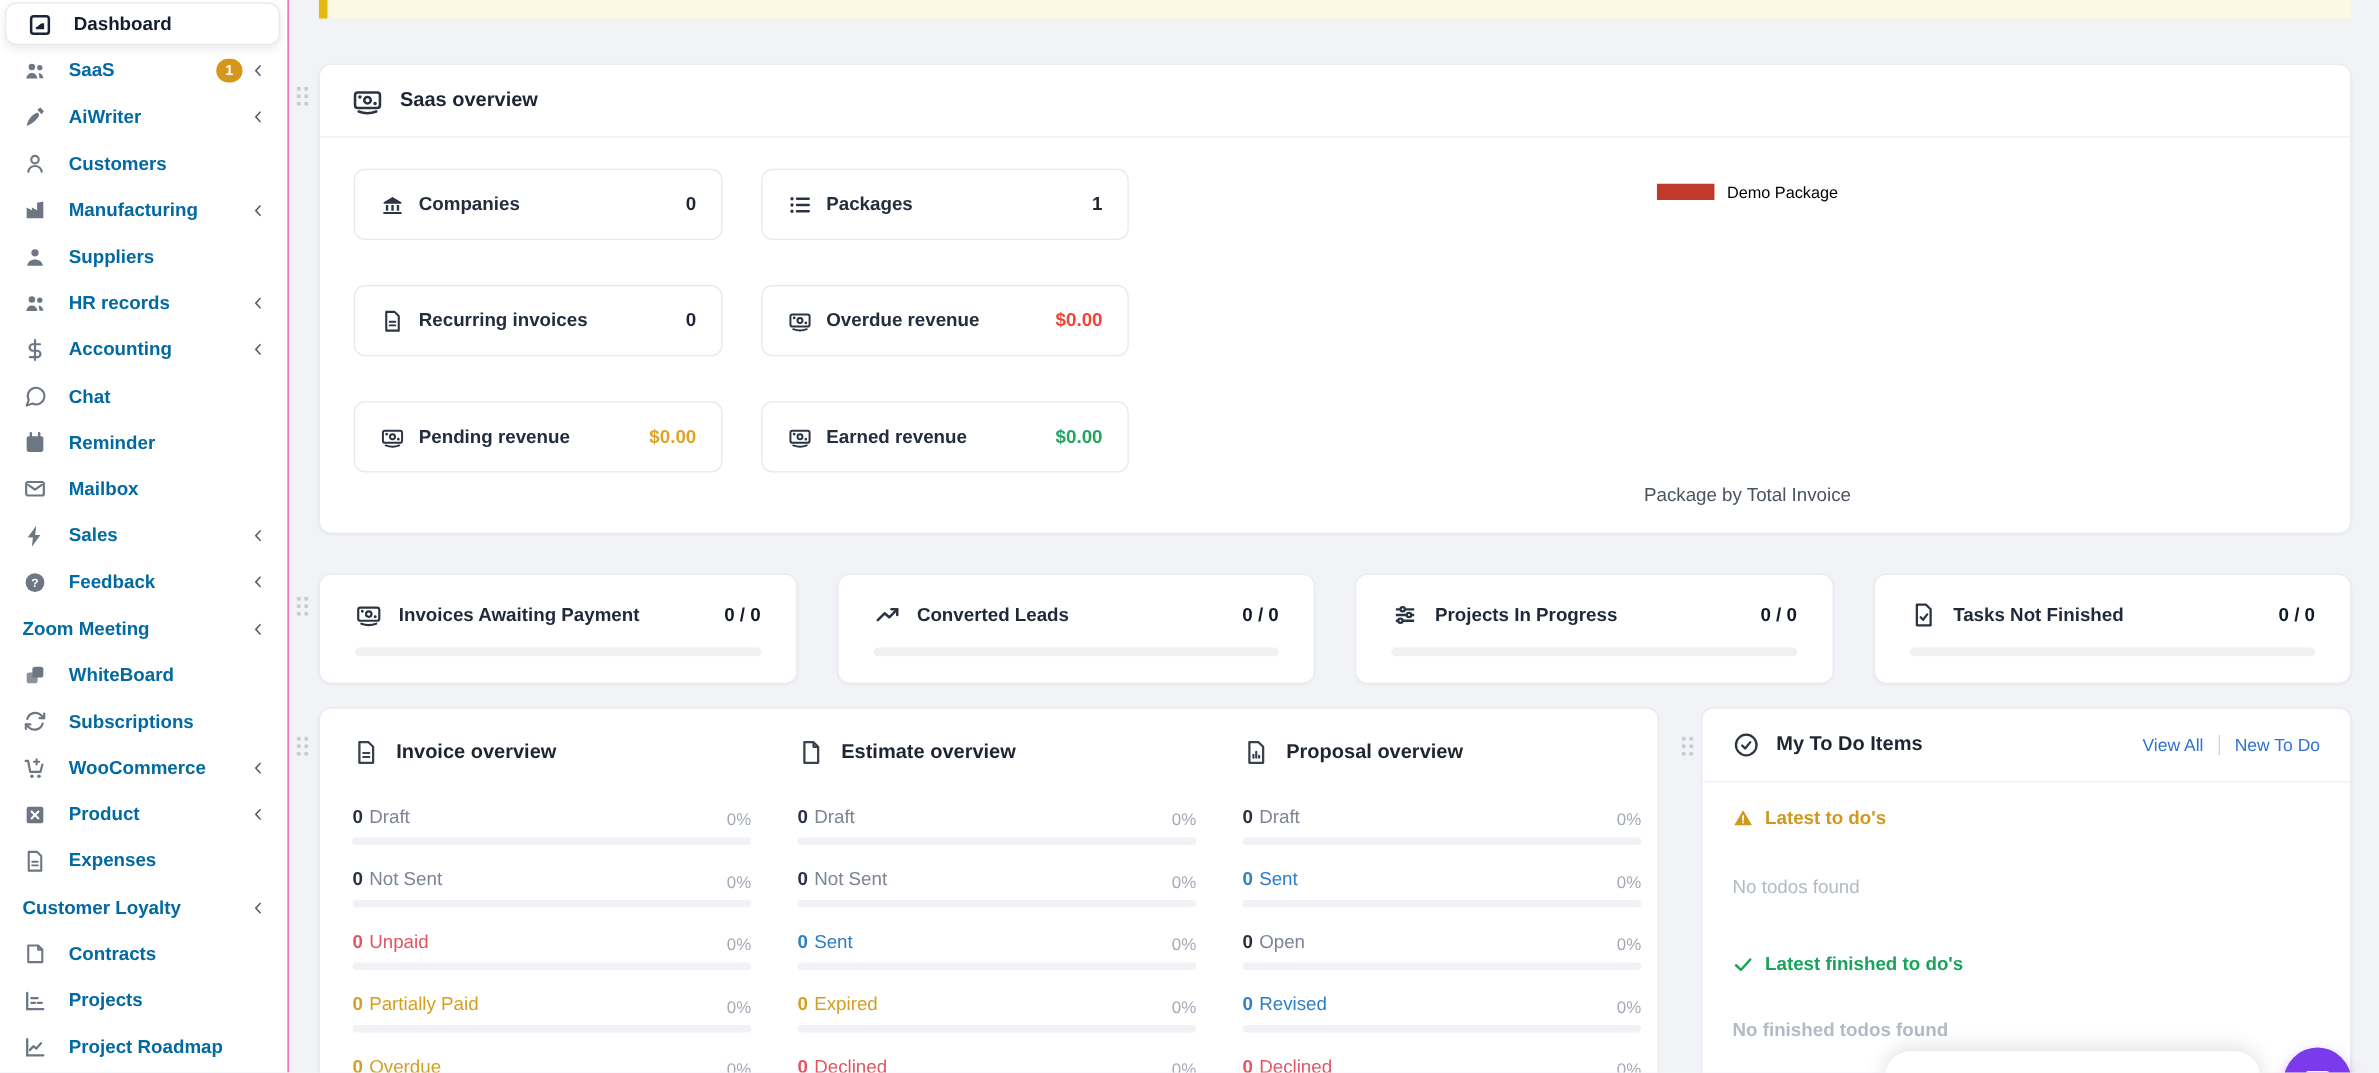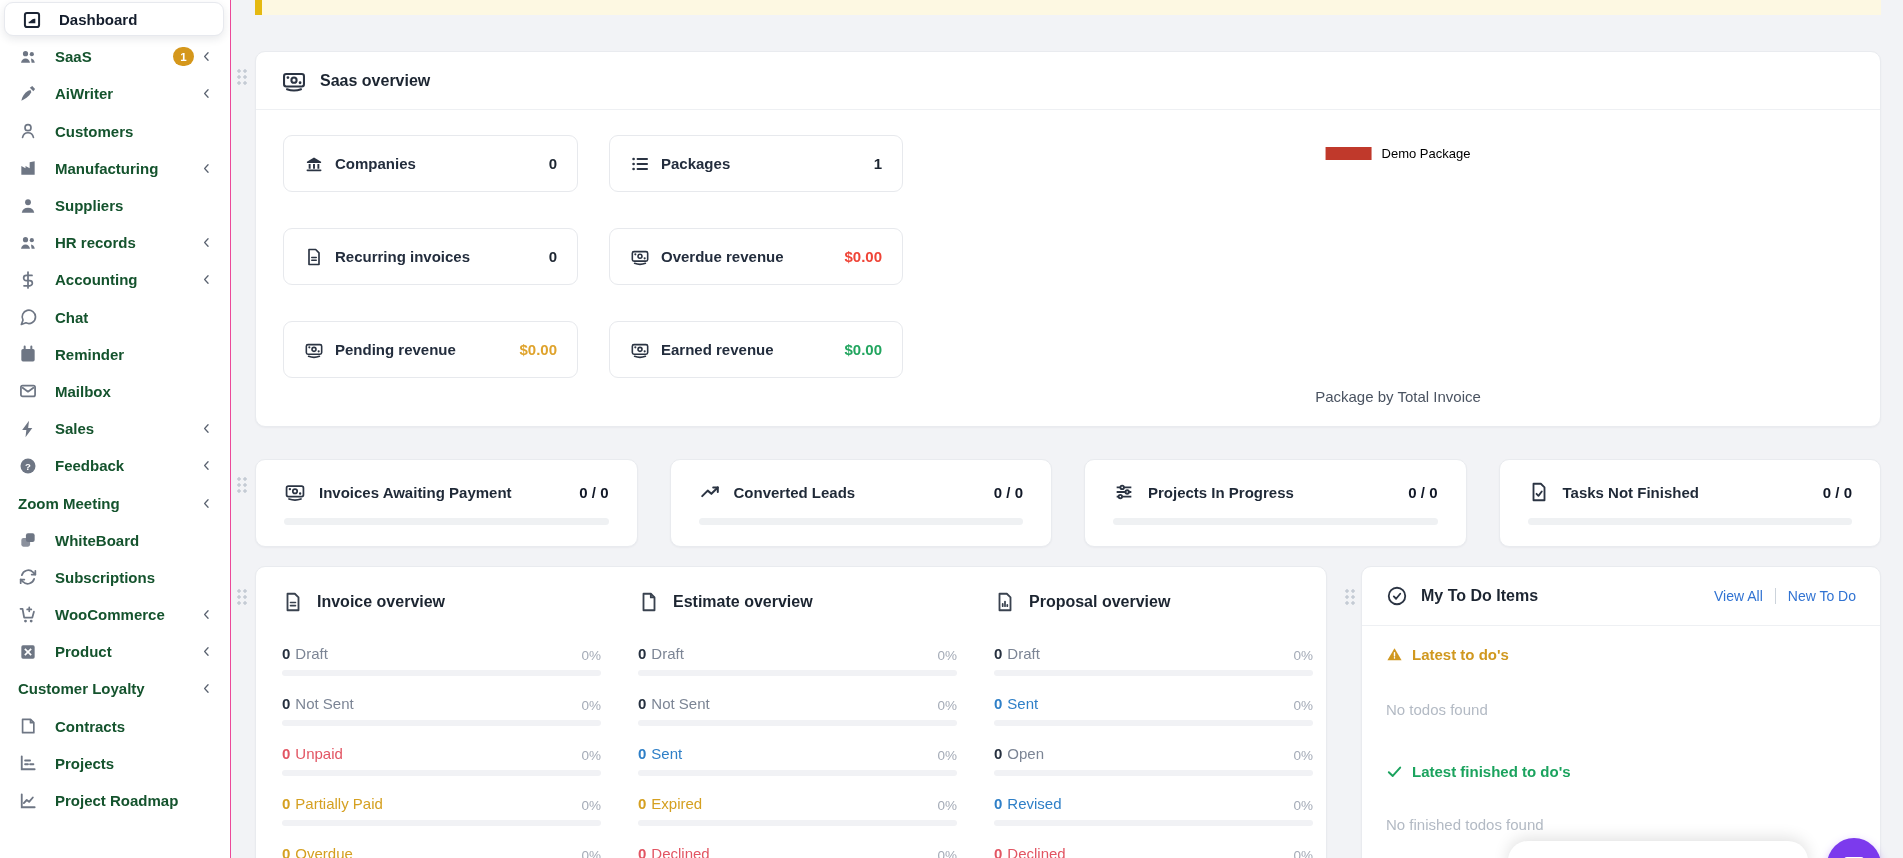--- a/index.html
+++ b/index.html
@@ -6,21 +6,21 @@
   html,body { width:1903px; height:858px; overflow:hidden; }
   body { font-family:"Liberation Sans", sans-serif; background:#f2f3f6; color:#232d3d; position:relative; }
 
   
   .sidebar { position:absolute; left:0; top:0; width:231px; height:858px; background:#fff;
              border-right:1px solid #ec4899; z-index:2; }
   .nav { list-style:none; padding-top:1px; }
   .nav-item { position:relative; height:37.2px; display:flex; align-items:center; padding-left:18px;
               cursor:pointer; color:#3c4657; }
   .nav-icon { width:20px; height:20px; color:#6e7684; flex:0 0 20px; margin-right:17px; }
-  .nav-label { font-size:15px; font-weight:600; color:#14532d; white-space:nowrap; }
+  .nav-label { font-size:15px; font-weight:600; color:#0369a1; white-space:nowrap; }
   .nav-item.active { padding-left:0; }
   .nav-item.active .inner-card { position:absolute; left:4px; right:6px; top:1px; height:34px;
       background:#fff; border:1px solid #e7e9ee; border-radius:9px;
       box-shadow:0 3px 8px rgba(25,39,62,.10); }
   .nav-item.active .nav-icon { margin-left:22px; color:#1b2434; position:relative; }
   .nav-item.active .nav-label { color:#141d2c; position:relative; }
   .nav-badge { position:absolute; right:36px; min-width:21px; height:19px; border-radius:10px;
       background:#d5971b; color:#fff; font-size:11.5px; font-weight:bold; display:flex;
       align-items:center; justify-content:center; padding:0 5px; }
   .nav-chevron { position:absolute; right:16px; width:15px; height:15px; color:#59616f; }
@@ -96,21 +96,21 @@
   .todo-header .hicon { width:22px; height:22px; color:#2b3443; margin-right:13px; }
   .todo-links { margin-left:auto; display:flex; align-items:center; font-size:14px; }
   .todo-link { color:#3173d2; text-decoration:none; cursor:pointer; }
   .link-sep { width:1px; height:16px; background:#ccd3db; margin:0 12px; }
   .todo-body { padding:20px 24px; }
   .todo-sec { display:flex; align-items:center; gap:9px; font-size:15px; font-weight:700; }
   .todo-sec .sicon { width:17px; height:17px; }
   .sec-amber { color:#d0981f; }
   .sec-green { color:#1ba35e; }
   .todo-empty { font-size:15px; color:#b3bac4; }
-  .mt38 { margin-top:38px; } .mt45 { margin-top:45px; } .mt36 { margin-top:36px; }
+  .mt38 { margin-top:38px; } .mt45 { margin-top:45px; } .mt36 { margin-top:36px;font-weight:bold; }
 
   
   .popup { position:absolute; left:1277px; top:841px; width:300px; height:70px; background:#fff;
       border-radius:20px; box-shadow:0 -3px 16px rgba(0,0,0,.12); }
   .fab { position:absolute; left:1596px; top:838px; width:54px; height:54px; border-radius:50%;
       background:#7c3aed; display:flex; align-items:center; justify-content:center; cursor:pointer;
       box-shadow:0 4px 10px rgba(124,58,237,.4); }
   .fab .ficon { width:26px; height:26px; }
 </style>
 </head>
@@ -376,20 +376,31 @@
         </span>
         <span class="nav-label">Product</span>
 
         <span class="nav-chevron">
           <svg viewBox="0 0 24 24" width="100%" height="100%" style="display:block">
             <polyline points="14.5 6 9 12 14.5 18" fill="none" stroke="currentColor" stroke-width="2" stroke-linecap="round" stroke-linejoin="round"></polyline>
           </svg>
         </span>
       </li>
 
+      <li class="nav-item">
+
+        <span class="nav-icon">
+          <svg viewBox="0 0 24 24" width="100%" height="100%" style="display:block">
+            <path d="M6 3h8l4 4v14H6z" fill="none" stroke="currentColor" stroke-width="2" stroke-linejoin="round"></path>
+            <path d="M9.3 12.5h5.4M9.3 16h5.4" stroke="currentColor" stroke-width="1.8" stroke-linecap="round"></path>
+          </svg>
+        </span>
+        <span class="nav-label">Expenses</span>
+
+      </li>
 
       <li class="nav-item">
 
         <span class="nav-label">Customer Loyalty</span>
 
         <span class="nav-chevron">
           <svg viewBox="0 0 24 24" width="100%" height="100%" style="display:block">
             <polyline points="14.5 6 9 12 14.5 18" fill="none" stroke="currentColor" stroke-width="2" stroke-linecap="round" stroke-linejoin="round"></polyline>
           </svg>
         </span>

